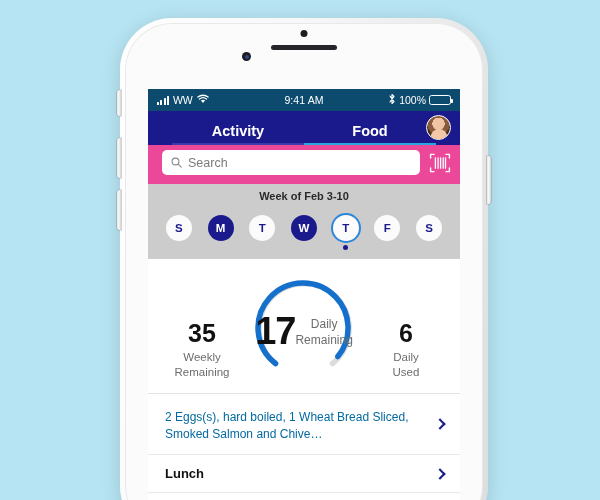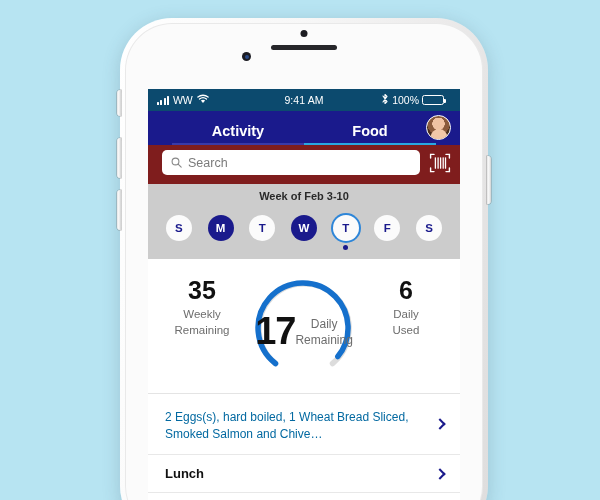--- a/index.html
+++ b/index.html
@@ -87,21 +87,21 @@
     background: #0c4a6e;
     color: #ffffff;
     display: flex;
     align-items: center;
     padding: 0 9px;
     font-size: 10px;
     position: relative;
   }
   #status-left { display: flex; align-items: center; gap: 4px; }
   #status-right {
-    position: absolute; right: 16px; top: 0; height: 22px;
+    position: absolute; right: 9px; top: 0; height: 22px;
     display: flex; align-items: center; gap: 3px;
   }
   #status-time {
     position: absolute; left: 0; right: 0; top: 0;
     height: 22px; display: flex; align-items: center; justify-content: center;
     font-size: 10.5px; font-weight: 400; letter-spacing: 0.1px;
   }
   .signal-bars { display: flex; align-items: flex-end; gap: 1.3px; height: 9px; }
   .signal-bars i { width: 2px; background: #fff; border-radius: 0.5px; display: block; }
   .signal-bars i:nth-child(1) { height: 3px; }
@@ -153,21 +153,21 @@
   }
   #avatar::after {
     content: ""; position: absolute;
     left: 50%; top: 55%; transform: translateX(-50%);
     width: 17px; height: 14px; border-radius: 9px 9px 0 0;
     background: #f2c8a8;
   }
 
   
   #search-row {
-    background: #7f1d1d;
+    background: #ec4899;
     display: flex; align-items: center;
     padding: 5px 9px 9px 14px;
     gap: 9px;
   }
   #search-input-wrap {
     flex: 1;
     background: #ffffff;
     border-radius: 5px;
     height: 25px;
     display: flex; align-items: center;
@@ -196,21 +196,21 @@
     box-shadow: 0 0 0 2px #2e86d8;
   }
   .day-dot {
     width: 5px; height: 5px; border-radius: 50%;
     background: #1a1a8c; margin-top: 4px;
   }
   .day-dot.hidden { visibility: hidden; }
 
   
   #summary {
-    display: flex; align-items: flex-start; justify-content: space-between;
+    display: flex; align-items: flex-end; justify-content: space-between;
     padding: 18px 18px 12px;
   }
   .side-stat { width: 72px; text-align: center; }
   .side-stat .num {
     font-size: 25px; font-weight: 700; color: #111111; line-height: 1.05;
   }
   .side-stat .lbl {
     font-size: 11.5px; color: #6d6d6d; line-height: 1.35; margin-top: 4px;
   }
   #ring-wrap { position: relative; width: 104px; height: 104px; flex: none; }

